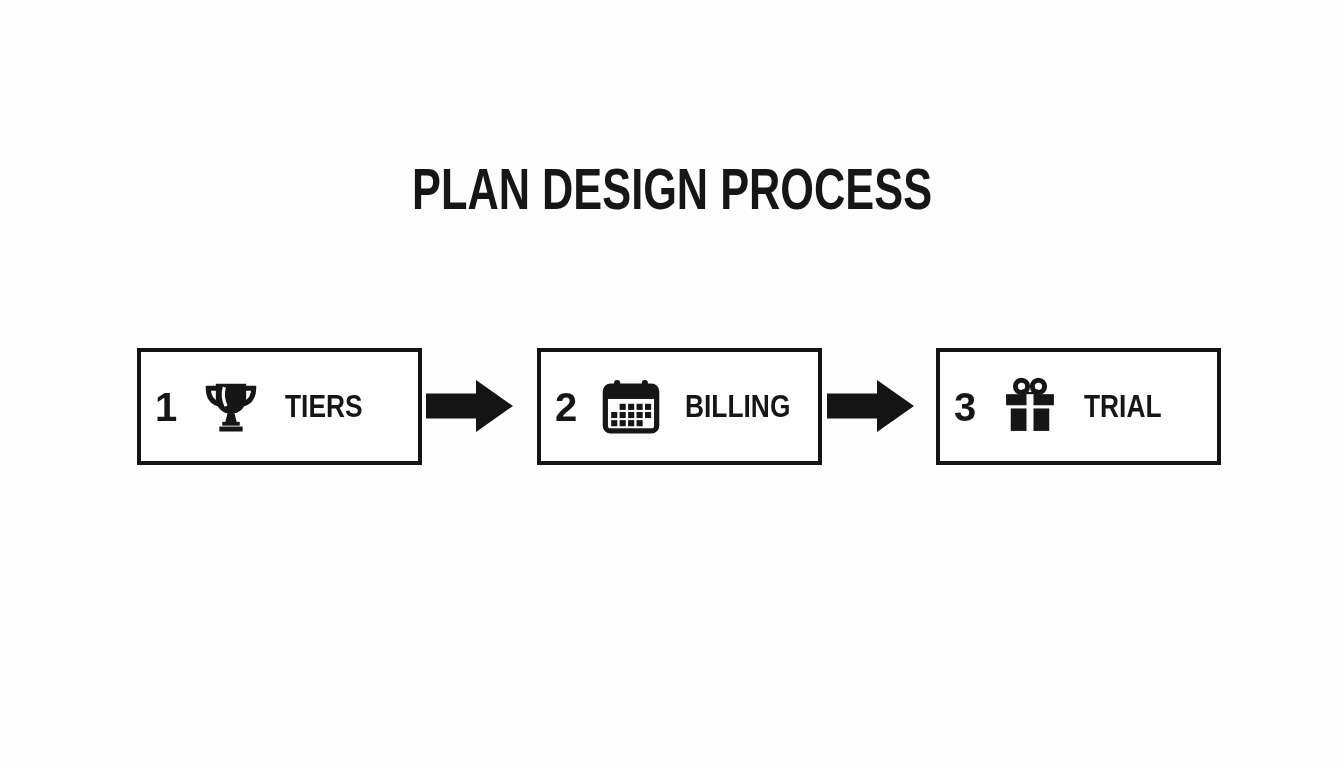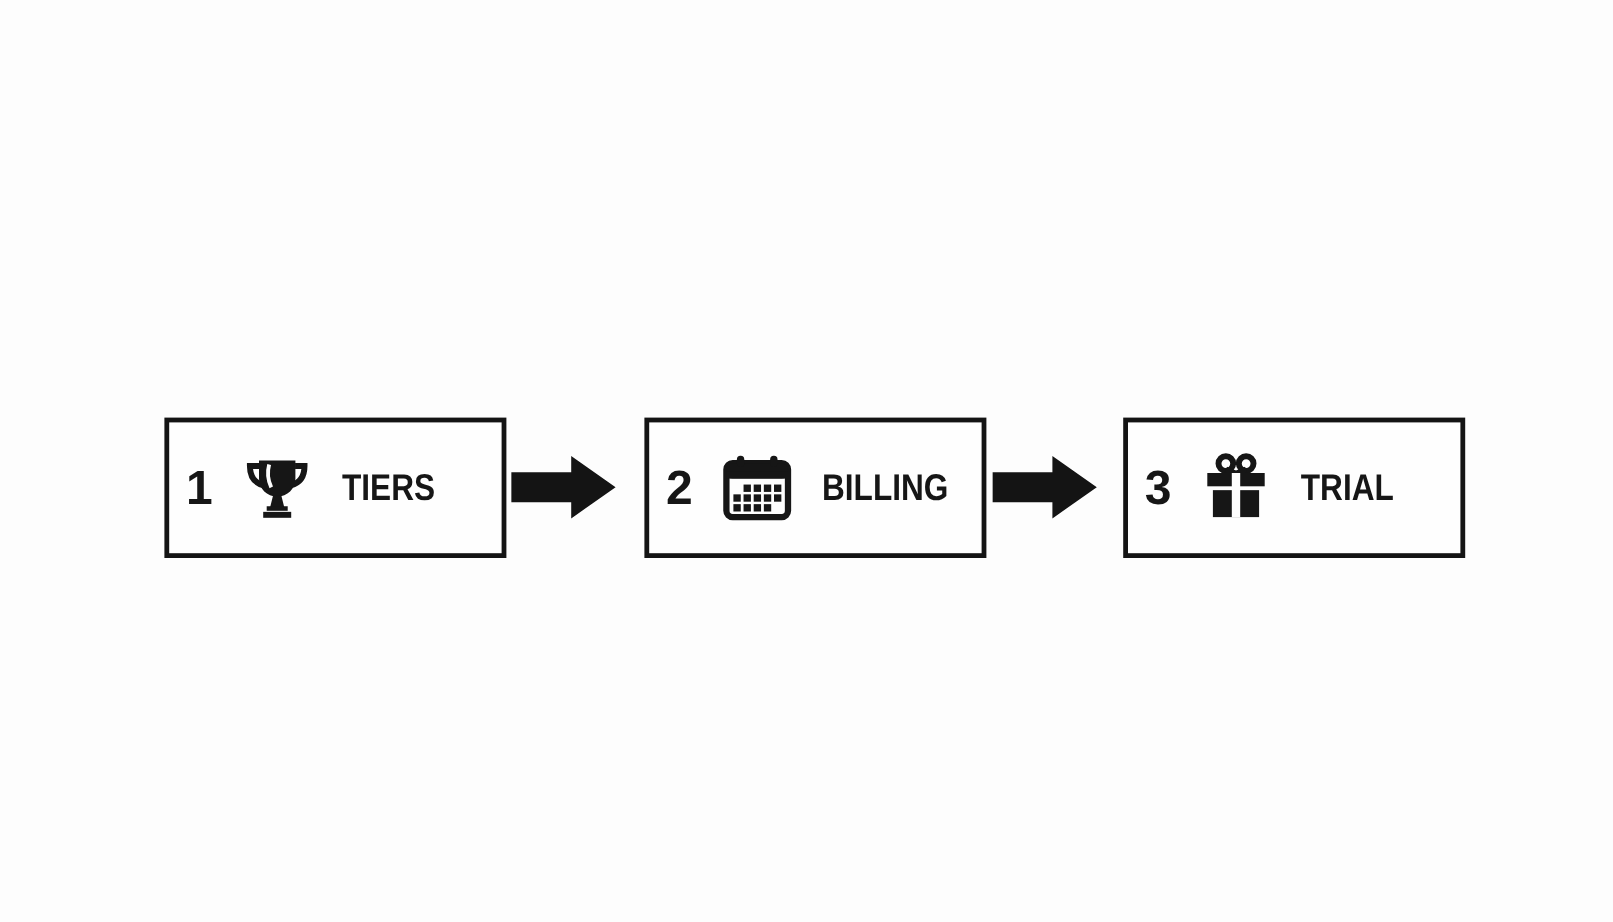--- a/index.html
+++ b/index.html
@@ -66,20 +66,23 @@
   }
   .arrow-1 { left:426px; }
   .arrow-2 { left:827px; }
   .arrow svg { width:90px; height:58px; display:block; }
 </style>
 </head>
 <body>
 
 <div class="canvas">
 
+  <div class="title">
+    <span>PLAN DESIGN PROCESS</span>
+  </div>
 
   <div class="step step-1">
     <span class="step-number">1</span>
     <span class="step-icon">
       <svg viewBox="0 0 24 24" aria-hidden="true">
         <path d="M6.8 4 h10.4 v5.2 c0 2.9 -2.3 5.2 -5.2 5.2 c-2.9 0 -5.2 -2.3 -5.2 -5.2 z" fill="#161616"></path>
         <path d="M6.9 5.6 H4.2 C4.2 8.7 5.7 10.5 8.1 11.1" fill="none" stroke="#161616" stroke-width="1.7"></path>
         <path d="M17.1 5.6 H19.8 C19.8 8.7 18.3 10.5 15.9 11.1" fill="none" stroke="#161616" stroke-width="1.7"></path>
         <path d="M9.7 5.2 C9.1 7.4 9.3 9.6 10.3 11.7" fill="none" stroke="#fdfdfd" stroke-width="1.1"></path>
         <path d="M10.8 14.1 h2.4 l0.8 3.2 h-4 z" fill="#161616"></path>

